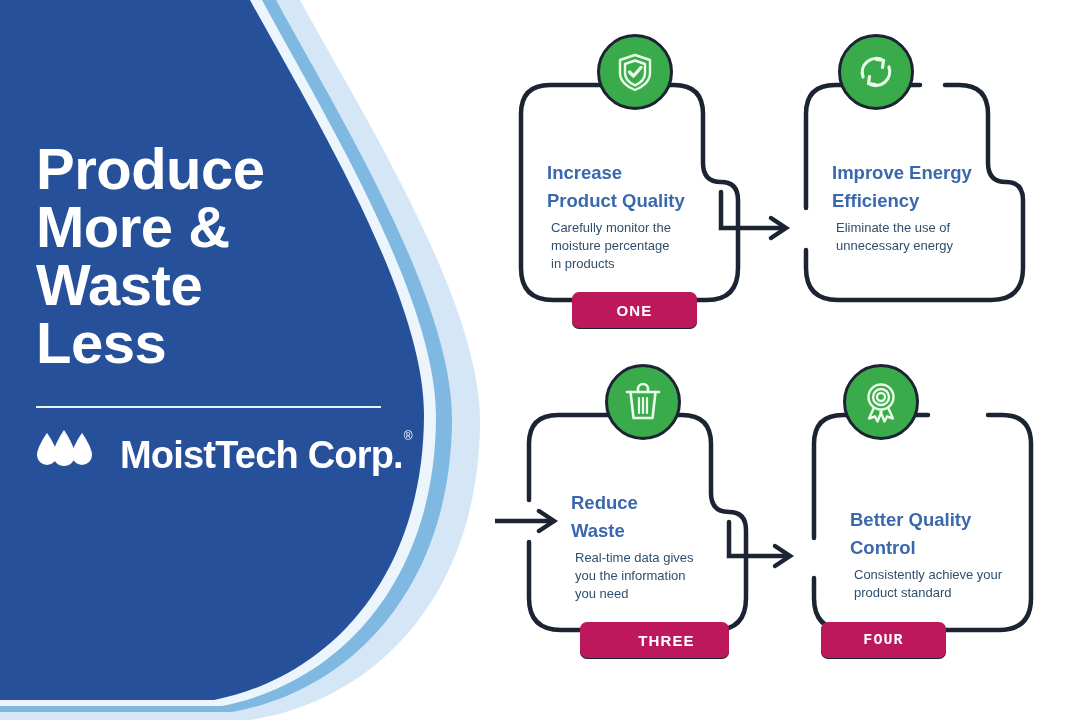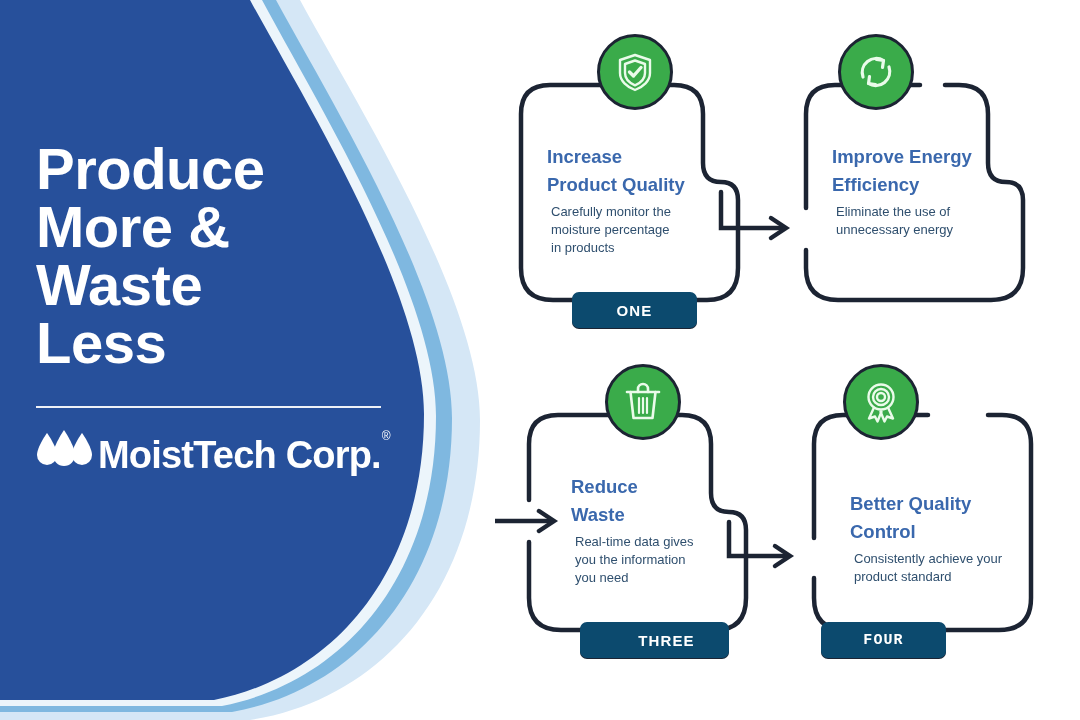--- a/index.html
+++ b/index.html
@@ -26,21 +26,21 @@
     line-height:1.0;
     font-weight:bold;
     letter-spacing:-0.5px;
     margin:0;
     white-space:pre-line;
   }
   .rule{
     width:345px;height:2px;background:#ffffff;opacity:.92;
     margin:34px 0 22px 0;
   }
-  .logo-row{display:flex;align-items:flex-end;gap:4px;}
+  .logo-row{display:flex;align-items:flex-end;gap:26px;}
   .logo-drops{flex:0 0 auto;}
   .logo-word{
     color:#ffffff;font-size:38px;font-weight:bold;
     letter-spacing:-0.8px;line-height:1;
     position:relative;white-space:nowrap;
   }
   .logo-reg{
     font-size:12px;vertical-align:super;font-weight:normal;
     position:relative;top:-14px;left:1px;
   }
@@ -58,21 +58,21 @@
   .card-text{
     position:absolute;
     left:52px;
     width:180px;
   }
   .card-title{
     color:#3a68ad;
     font-weight:bold;
     font-size:18.5px;
     line-height:1.5;
-    margin:0 0 4px 0;
+    margin:16px 0 4px 0;
     white-space:pre-line;
   }
   .card-body{
     color:#2f4f6e;
     font-size:13px;
     line-height:1.42;
     margin:4px;
     white-space:pre-line;
   }
 
@@ -83,21 +83,21 @@
     border:3px solid #1c2433;
     box-sizing:border-box;
     display:flex;align-items:center;justify-content:center;
     z-index:6;
   }
   .icon-circle svg{display:block;}
 
   .badge{
     position:absolute;
     width:125px;height:36px;
-    background:#0c4a6e;
+    background:#be185d;
     border-radius:7px;
     display:flex;align-items:center;justify-content:center;
     color:#ffffff;font-weight:bold;font-size:15px;
     letter-spacing:1.1px;
     z-index:2;
     box-shadow:0 1px 0 #1c2433;
   }
 </style>
 </head>
 <body>

